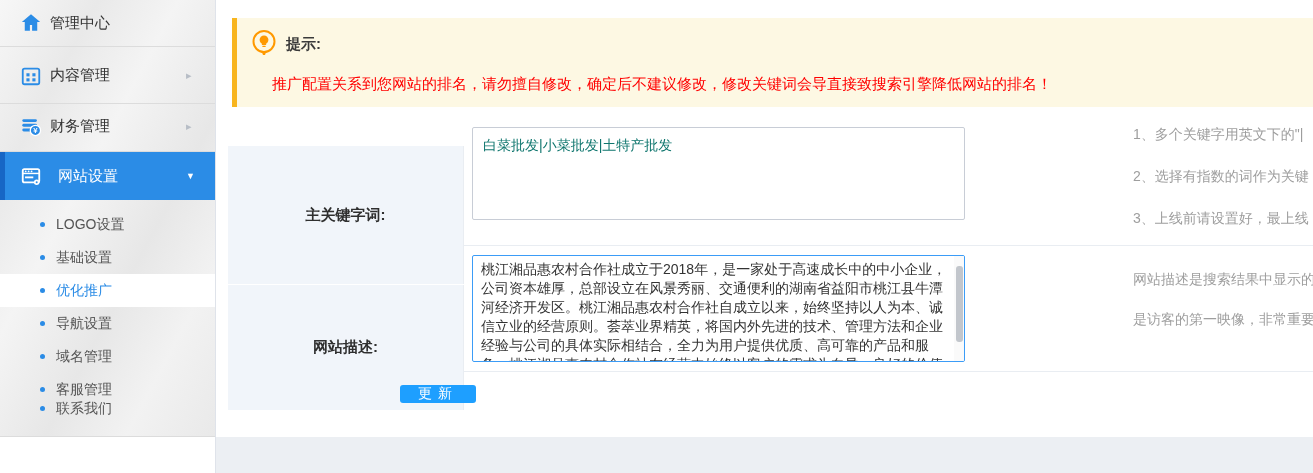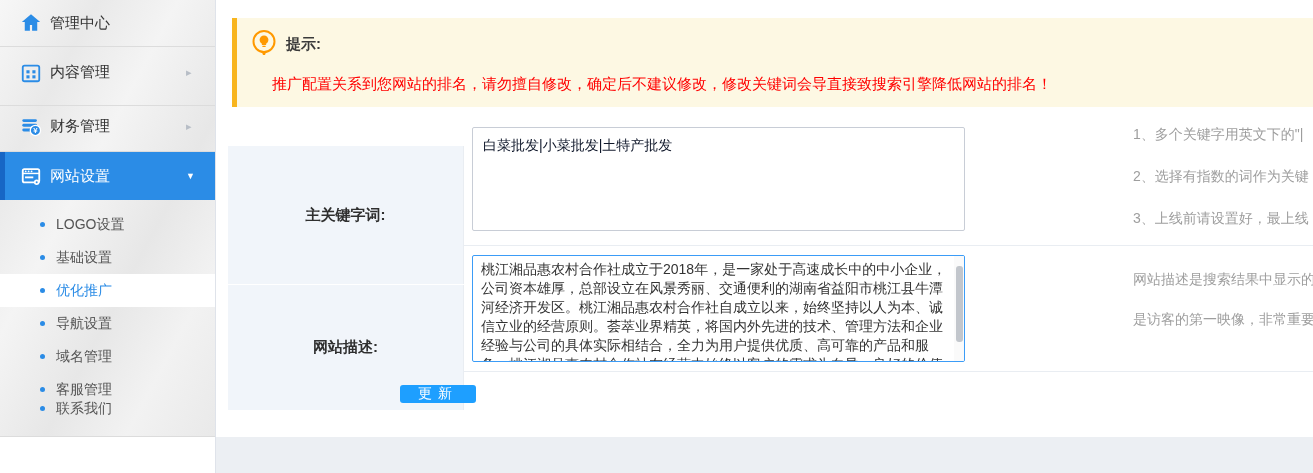--- a/index.html
+++ b/index.html
@@ -12,41 +12,41 @@
   
   .sidebar{position:absolute;left:0;top:0;width:216px;height:473px;background:#fff;border-right:1px solid #dfe3ea;box-sizing:border-box;}
   .menu-bg{position:absolute;left:0;top:0;width:215px;height:437px;
     background:linear-gradient(118deg,#f7f7f7 0%,#e9e9e9 22%,#f4f4f4 40%,#e7e7e7 62%,#f2f2f2 80%,#e9e9e9 100%);
     border-bottom:1px solid #dcdcdc;box-sizing:border-box;}
   .m-item{position:absolute;left:0;width:215px;display:flex;align-items:center;cursor:pointer;box-sizing:border-box;border-bottom:1px solid #dcdcdc;}
   .m-item .mi-icon{position:absolute;left:20px;width:22px;height:22px;display:flex;align-items:center;justify-content:center;}
   .m-item .mi-label{position:absolute;left:50px;font-size:15px;color:#333;}
   .m-item .mi-caret{position:absolute;left:186px;font-size:11px;color:#b7bdc6;}
   .m-item.active{background:#2b8ce6;border-bottom:none;}
-  .m-item.active .mi-label{color:#fff;}
+  .m-item.active .mi-label{color:#fff;margin-left:8px;}
   .m-item.active .mi-caret{color:#fff;font-size:9px;}
   .active-stripe{position:absolute;left:0;top:0;width:5px;height:100%;background:#1766c5;}
   .s-item{position:absolute;left:0;width:215px;height:33px;display:flex;align-items:center;cursor:pointer;}
   .s-item .dot{position:absolute;left:40px;width:5px;height:5px;border-radius:50%;background:#2b8ce6;}
   .s-item .s-label{position:absolute;left:56px;font-size:14px;color:#555;}
   .s-item.active{background:#ffffff;}
   .s-item.active .s-label{color:#2b8ce6;}
   
   .main{position:absolute;left:216px;top:0;width:1184px;height:437px;background:#fff;}
   .footer{position:absolute;left:216px;top:437px;width:1184px;height:36px;background:#ecexf3;background:#eceff3;}
   .notice{position:absolute;left:16px;top:18px;width:1160px;height:89px;background:#fdf8e3;border-left:5px solid #f8b51e;box-sizing:border-box;}
   .notice-title{position:absolute;left:49px;top:17px;font-size:15px;font-weight:bold;color:#3a3a3a;}
   .notice-msg{position:absolute;left:35px;top:57px;font-size:15px;color:#ff0000;white-space:nowrap;}
   .bulb{position:absolute;left:13px;top:11px;}
   .frow{position:absolute;left:12px;width:1164px;box-sizing:border-box;border-bottom:1px solid #e9edf2;}
   .row1{top:107px;height:139px;}
   .row2{top:246px;height:126px;}
   .row3{top:372px;height:65px;border-bottom:none;}
   .label-cell{position:absolute;left:0;top:0;width:236px;height:100%;background:#f1f5fa;border-right:1px solid #e9edf2;box-sizing:border-box;display:flex;align-items:center;justify-content:center;font-size:15px;font-weight:bold;color:#2f2f2f;margin-top:39px;}
-  .kw-area{position:absolute;left:244px;top:20px;width:493px;height:104px;box-sizing:border-box;border:1px solid #c8cdd6;border-radius:2px;padding:8px 10px;font-family:"Liberation Sans","DejaVu Sans",sans-serif;font-size:14px;line-height:19px;color:#0f172a;resize:none;outline:none;background:#fff;}
+  .kw-area{position:absolute;left:244px;top:20px;width:493px;height:93px;box-sizing:border-box;border:1px solid #c8cdd6;border-radius:2px;padding:8px 10px;font-family:"Liberation Sans","DejaVu Sans",sans-serif;font-size:14px;line-height:19px;color:#0f766e;resize:none;outline:none;background:#fff;}
   .desc-box{position:absolute;left:244px;top:9px;width:493px;height:107px;box-sizing:border-box;border:1px solid #3b9cf7;border-radius:2px;background:#fff;overflow:hidden;cursor:text;}
   .desc-text{position:absolute;left:8px;top:4px;right:12px;font-size:14px;line-height:19px;color:#333;}
   .desc-scroll{position:absolute;right:0;top:0;bottom:0;width:10px;background:#fafafa;}
   .desc-thumb{position:absolute;right:1px;top:10px;width:7px;height:76px;border-radius:3px;background:#c2c6cc;}
   .hint{position:absolute;left:905px;font-size:14px;color:#9e9e9e;white-space:nowrap;}
   .btn-update{position:absolute;left:172px;top:13px;width:76px;height:18px;background:#1e9fff;color:#fff;border:none;border-radius:3px;font-size:14px;letter-spacing:6px;padding-left:6px;cursor:pointer;display:flex;align-items:center;justify-content:center;font-family:"Liberation Sans","DejaVu Sans",sans-serif;}
 </style>
 </head>
 <body>
 
@@ -55,21 +55,21 @@
 
   <div class="m-item" style="top:0;height:47px;">
     <span class="mi-icon">
       <svg width="22" height="22" viewBox="0 0 24 24">
           <path d="M12 2.5 2 11h3.2v9.5h5.6v-6.2h2.4v6.2h5.6V11H22z" fill="#2b8ce6"></path>
         </svg>
     </span>
     <span class="mi-label">管理中心</span>
   </div>
 
-  <div class="m-item" style="top:40px;height:66px;padding-left:40px;">
+  <div class="m-item" style="top:48px;height:56px;padding-left:40px;">
     <span class="mi-icon">
       <svg width="22" height="22" viewBox="0 0 24 24">
         <rect x="3" y="4" width="18" height="17" rx="2" fill="none" stroke="#2b8ce6" stroke-width="2"></rect>
         <rect x="7" y="9" width="3.4" height="3.4" fill="#2b8ce6"></rect>
           <rect x="13.5" y="9" width="3.4" height="3.4" fill="#2b8ce6"></rect>
         <rect x="7" y="14.5" width="3.4" height="3.4" fill="#2b8ce6"></rect>
           <rect x="13.5" y="14.5" width="3.4" height="3.4" fill="#2b8ce6"></rect>
       </svg>
     </span>
     <span class="mi-label">内容管理</span>

